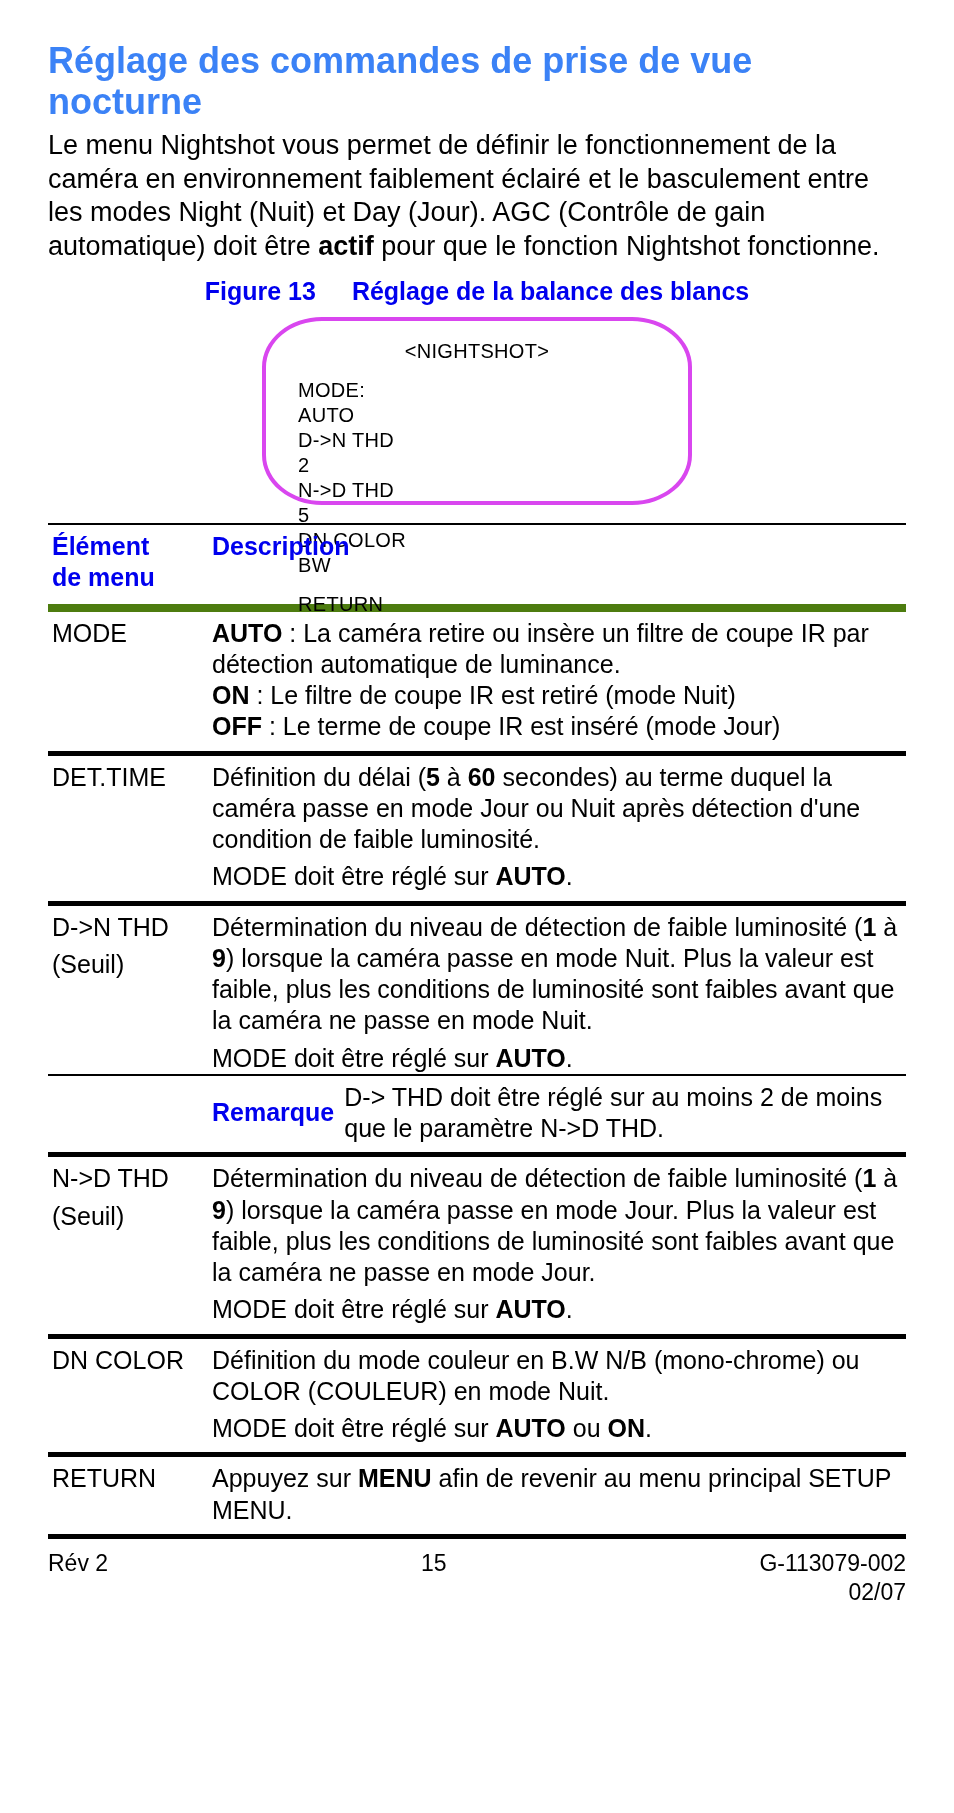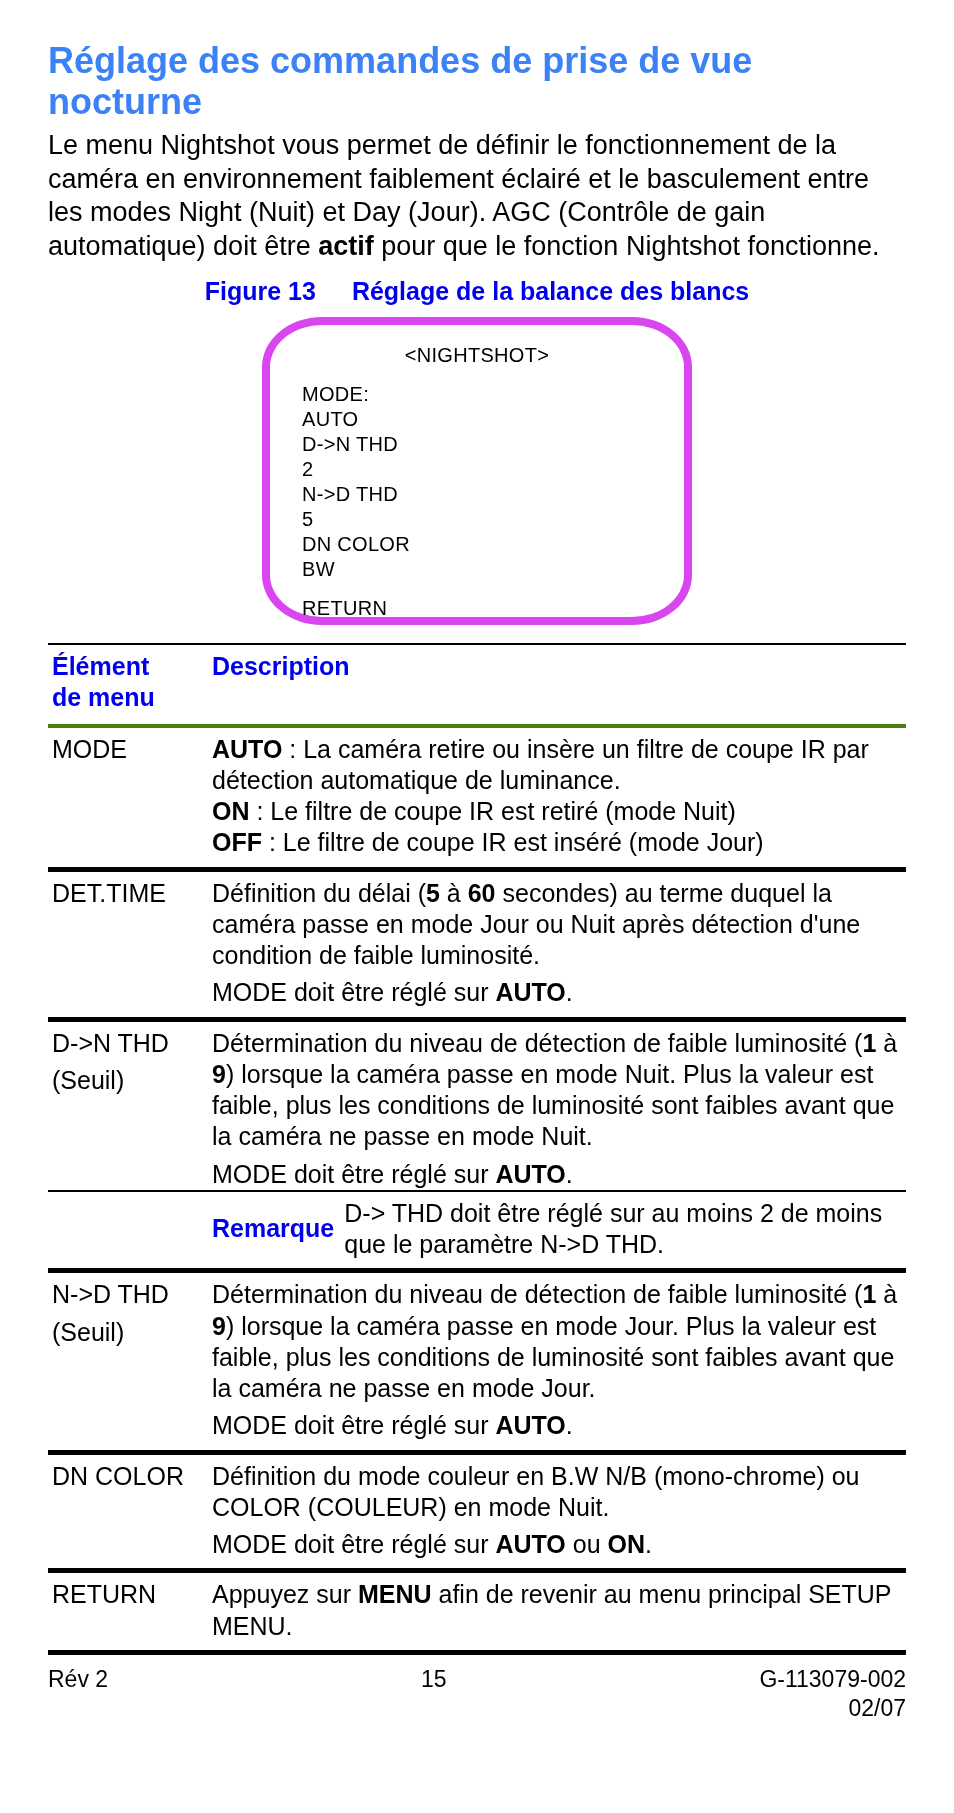--- a/index.html
+++ b/index.html
@@ -28,22 +28,22 @@
     color: #0000ee;
     font-weight: bold;
     text-align: center;
     font-size: 25px;
     margin-bottom: 10px;
   }
   .figcap .flabel { margin-right: 36px; }
   .crt-wrap { display: flex; justify-content: center; margin-bottom: 18px; }
   .crt {
     width: 430px;
-    height: 308px;
-    border: 8px solid #d946ef;
+    height: 188px;
+    border: 4px solid #d946ef;
     border-radius: 60px / 50px;
     padding: 18px 32px 10px 32px;
     font-size: 20px;
     font-family: Arial, Helvetica, sans-serif;
     letter-spacing: 0.3px;
   }
   .crt-title { text-align: center; margin-bottom: 14px; }
   .crt-row { display: flex; flex-direction: column; }
   .crt-row .k { width: 190px; }
   .crt-row .v { }
@@ -51,21 +51,21 @@
   table.meta {
     border-collapse: collapse;
     width: 100%;
     font-size: 25px;
   }
   table.meta thead th {
     color: #0000ee;
     font-weight: bold;
     text-align: left;
     border-top: 2px solid #000;
-    border-bottom: 4px solid #4d7c0f;
+    border-bottom: 8px solid #4d7c0f;
     padding: 6px 4px 10px 4px;
     vertical-align: top;
   }
   table.meta thead th.col1 { width: 160px; }
   table.meta tbody td {
     vertical-align: top;
     padding: 6px 4px 8px 4px;
     border-bottom: 5px solid #000000;
   }
   table.meta tbody tr.noborder td { border-bottom: none; padding-bottom: 0; }
@@ -125,21 +125,21 @@
       </th>
       <th>Description</th>
     </tr>
   </thead>
   <tbody>
     <tr>
       <td>MODE</td>
       <td>
         <span class="bold">AUTO</span><span> : La caméra retire ou insère un filtre de coupe IR par détection automatique de luminance.</span><br>
         <span class="bold">ON</span><span> : Le filtre de coupe IR est retiré (mode Nuit)</span><br>
-        <span class="bold">OFF</span><span> : Le filtre de coupe IR est inséré (mode Jour)</span>
+        <span class="bold">OFF</span><span> : Le terme de coupe IR est inséré (mode Jour)</span>
       </td>
     </tr>
     <tr>
       <td>DET.TIME</td>
       <td>
         <span>Définition du délai (</span><span class="bold">5</span><span> à </span><span class="bold">60</span><span> secondes) au terme duquel la caméra passe en mode Jour ou Nuit après détection d'une condition de faible luminosité.</span>
         <div style="margin-top:6px;"><span>MODE doit être réglé sur </span><span class="bold">AUTO</span><span>.</span></div>
       </td>
     </tr>
     <tr class="noborder">

